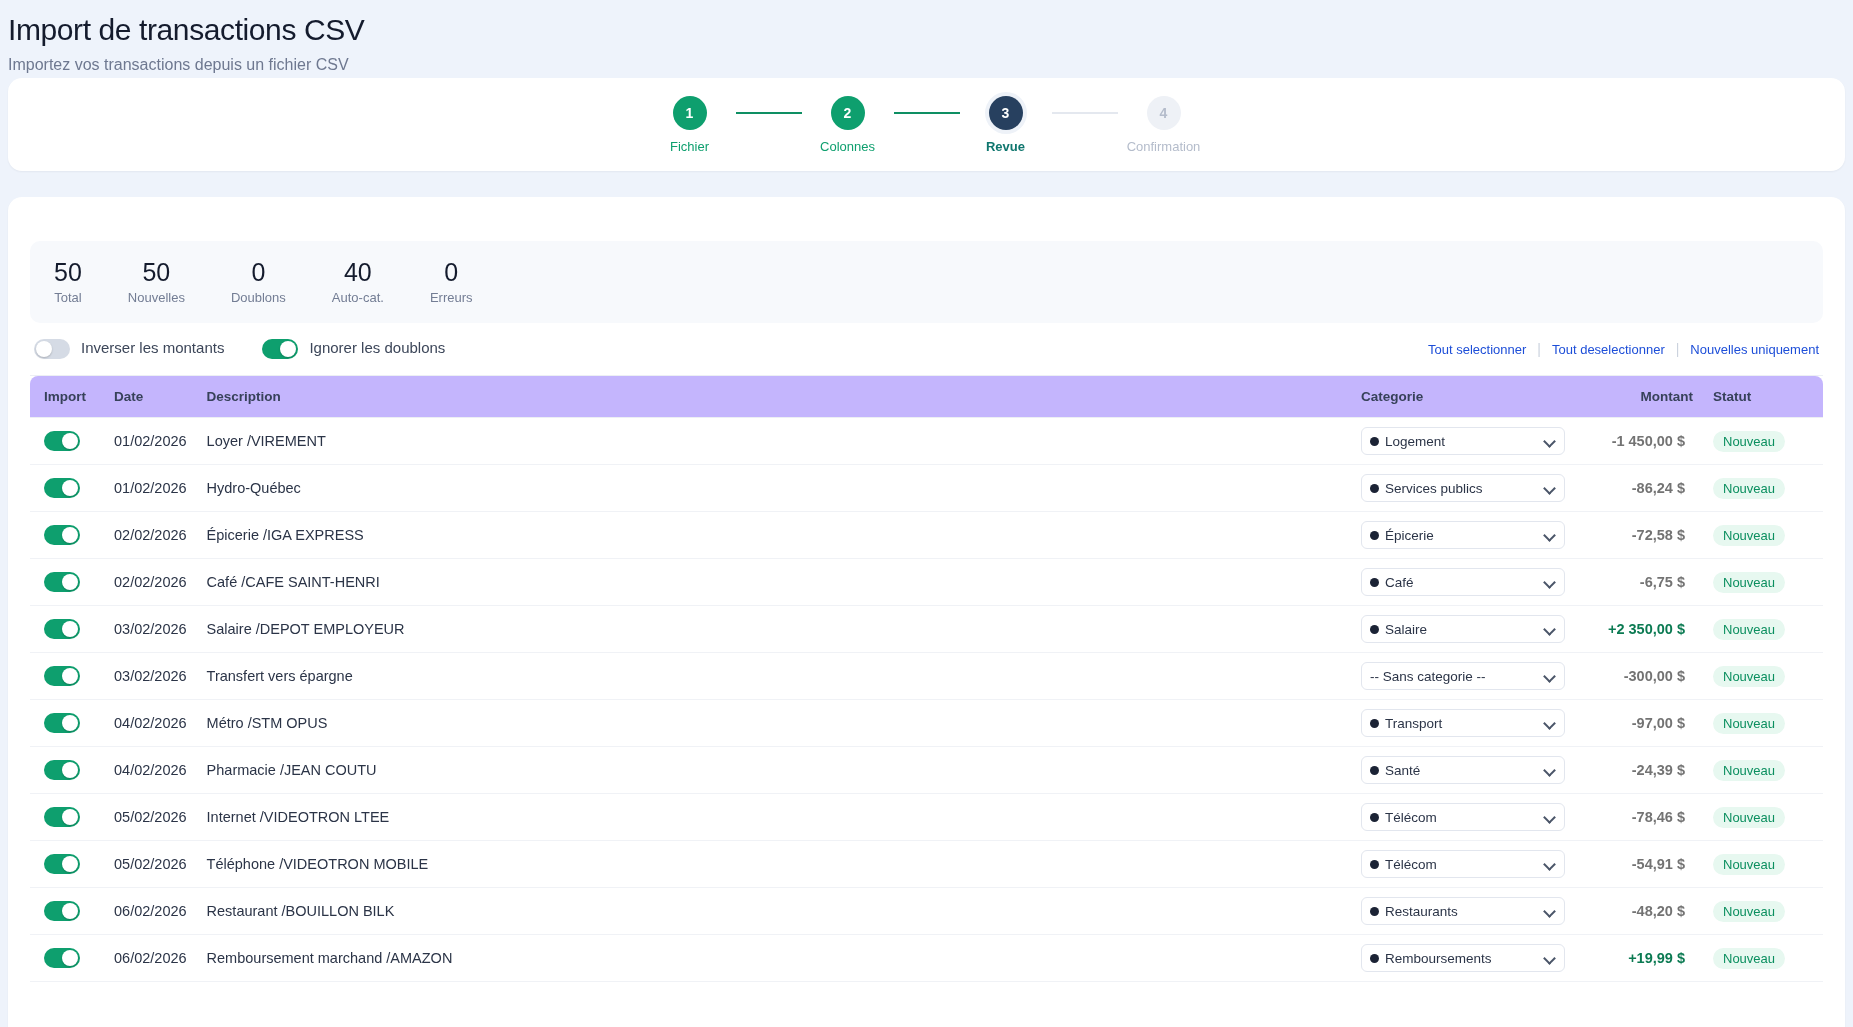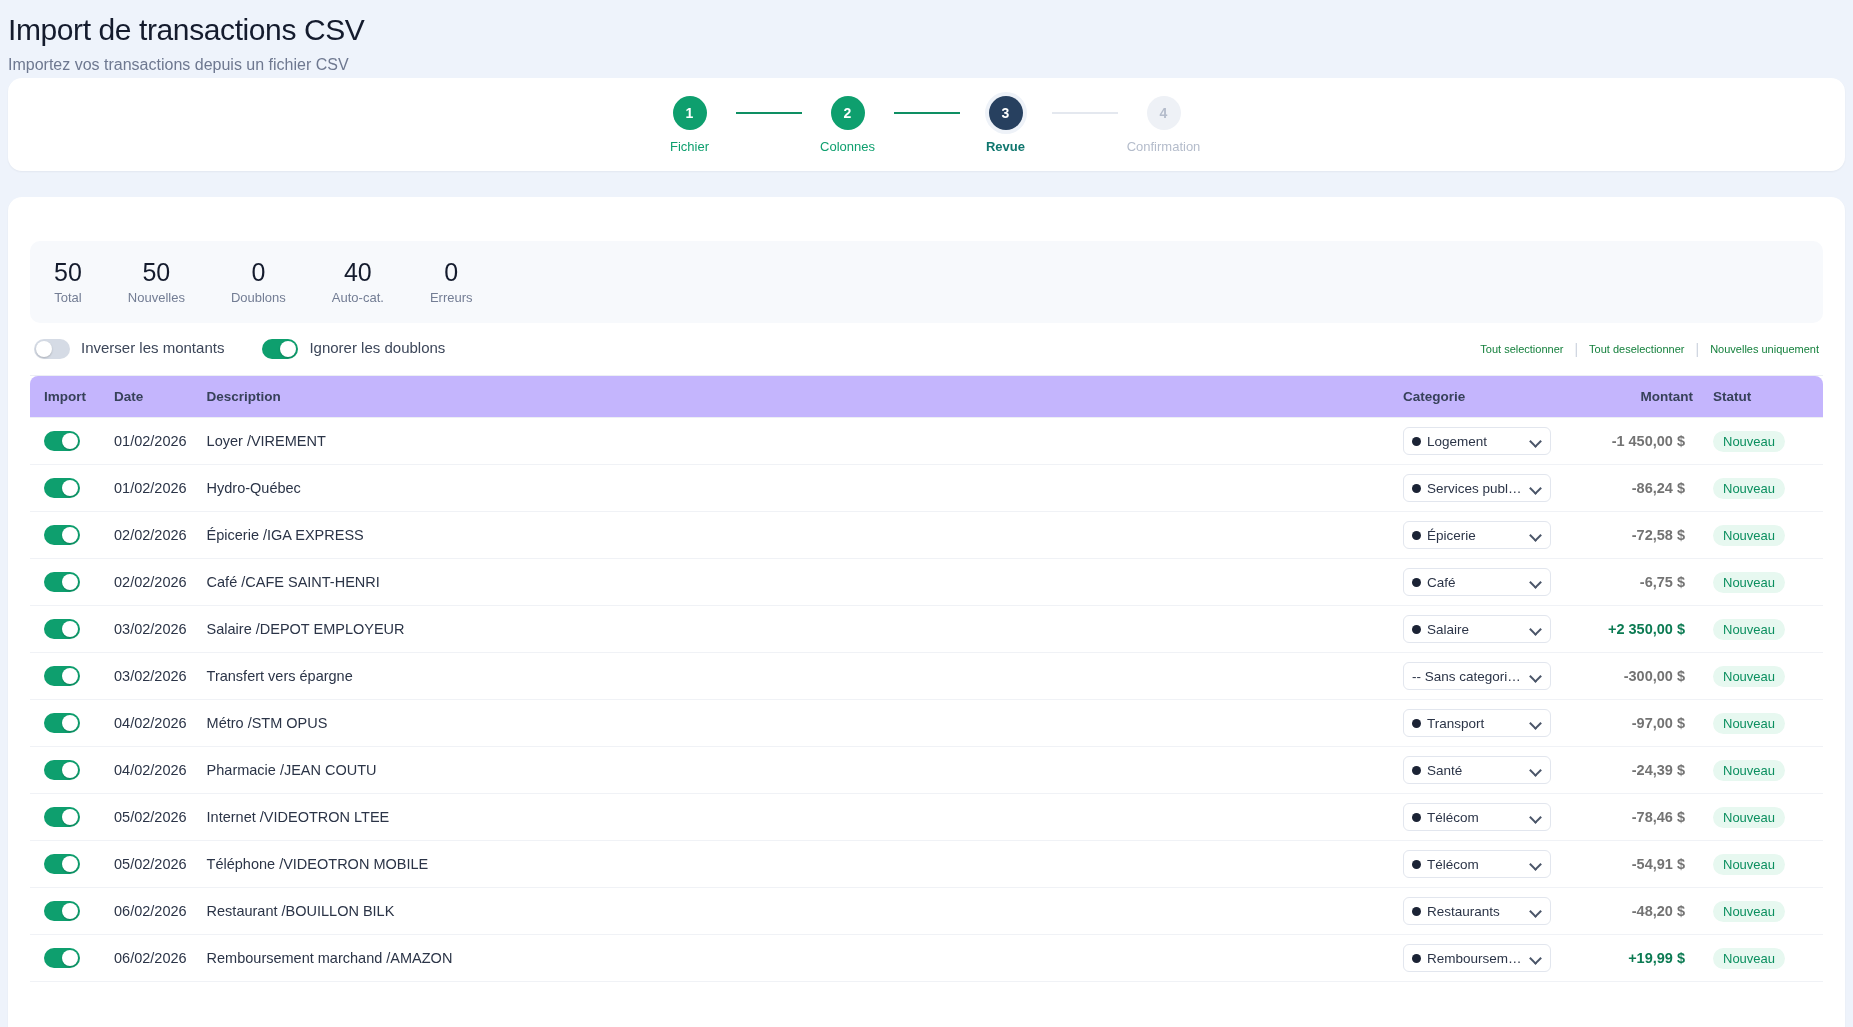--- a/index.html
+++ b/index.html
@@ -84,21 +84,21 @@
   .switch .knob {
     position: absolute; top: 2px; width: 16px; height: 16px;
     border-radius: 50%; background: #ffffff;
     box-shadow: 0 1px 2px rgba(0,0,0,.2);
   }
   .switch.on .knob { right: 2px; }
   .switch.off .knob { left: 2px; }
   .toggle-label { font-size: 15px; color: #3c4659; }
 
   .controls-right { display: flex; align-items: center; gap: 11px; }
-  .link-action { font-size: 11px; color: #15803d; cursor: pointer; }
+  .link-action { font-size: 13px; color: #1d4ed8; cursor: pointer; }
   .link-sep { color: #ccd3de; font-size: 14px; }
 
   
   .table-wrap { padding: 0 22px; }
   table { width: 100%; border-collapse: collapse; }
   thead tr { background: #c4b5fd; }
   thead th {
     font-size: 13.5px; font-weight: 700; color: #37415a;
     text-align: left; padding: 13px 10px;
     border-top: 1px solid #eceff4;
@@ -117,21 +117,21 @@
     padding: 9px 10px; border-bottom: 1px solid #f0f2f6;
     font-size: 14.5px; color: #2b3447; vertical-align: middle;
   }
   tbody td.c-import { padding-left: 14px; }
   tbody td.c-date { color: #2b3447; white-space: nowrap; }
   tbody td.c-amount { text-align: right; font-weight: 600; white-space: nowrap; padding-right: 18px; }
   .amount-neg { color: #737373; }
   .amount-pos { color: #0b7a52; }
 
   .cat-select {
-    width: 148px; height: 28px;
+    width: 204px; height: 28px;
     border: 1px solid #e2e6ee; border-radius: 6px;
     background: #ffffff; display: flex; align-items: center;
     padding: 0 8px; gap: 6px; position: relative;
     font-size: 13.5px; color: #2b3447;
   }
   .cat-dot { width: 9px; height: 9px; border-radius: 50%; background: #1b2335; flex: none; }
   .cat-name { overflow: hidden; white-space: nowrap; text-overflow: ellipsis; flex: 1; }
   .chev { flex: none; width: 12px; height: 12px; position: relative; }
   .chev::before {
     content: ""; position: absolute; left: 1px; top: 2px;

